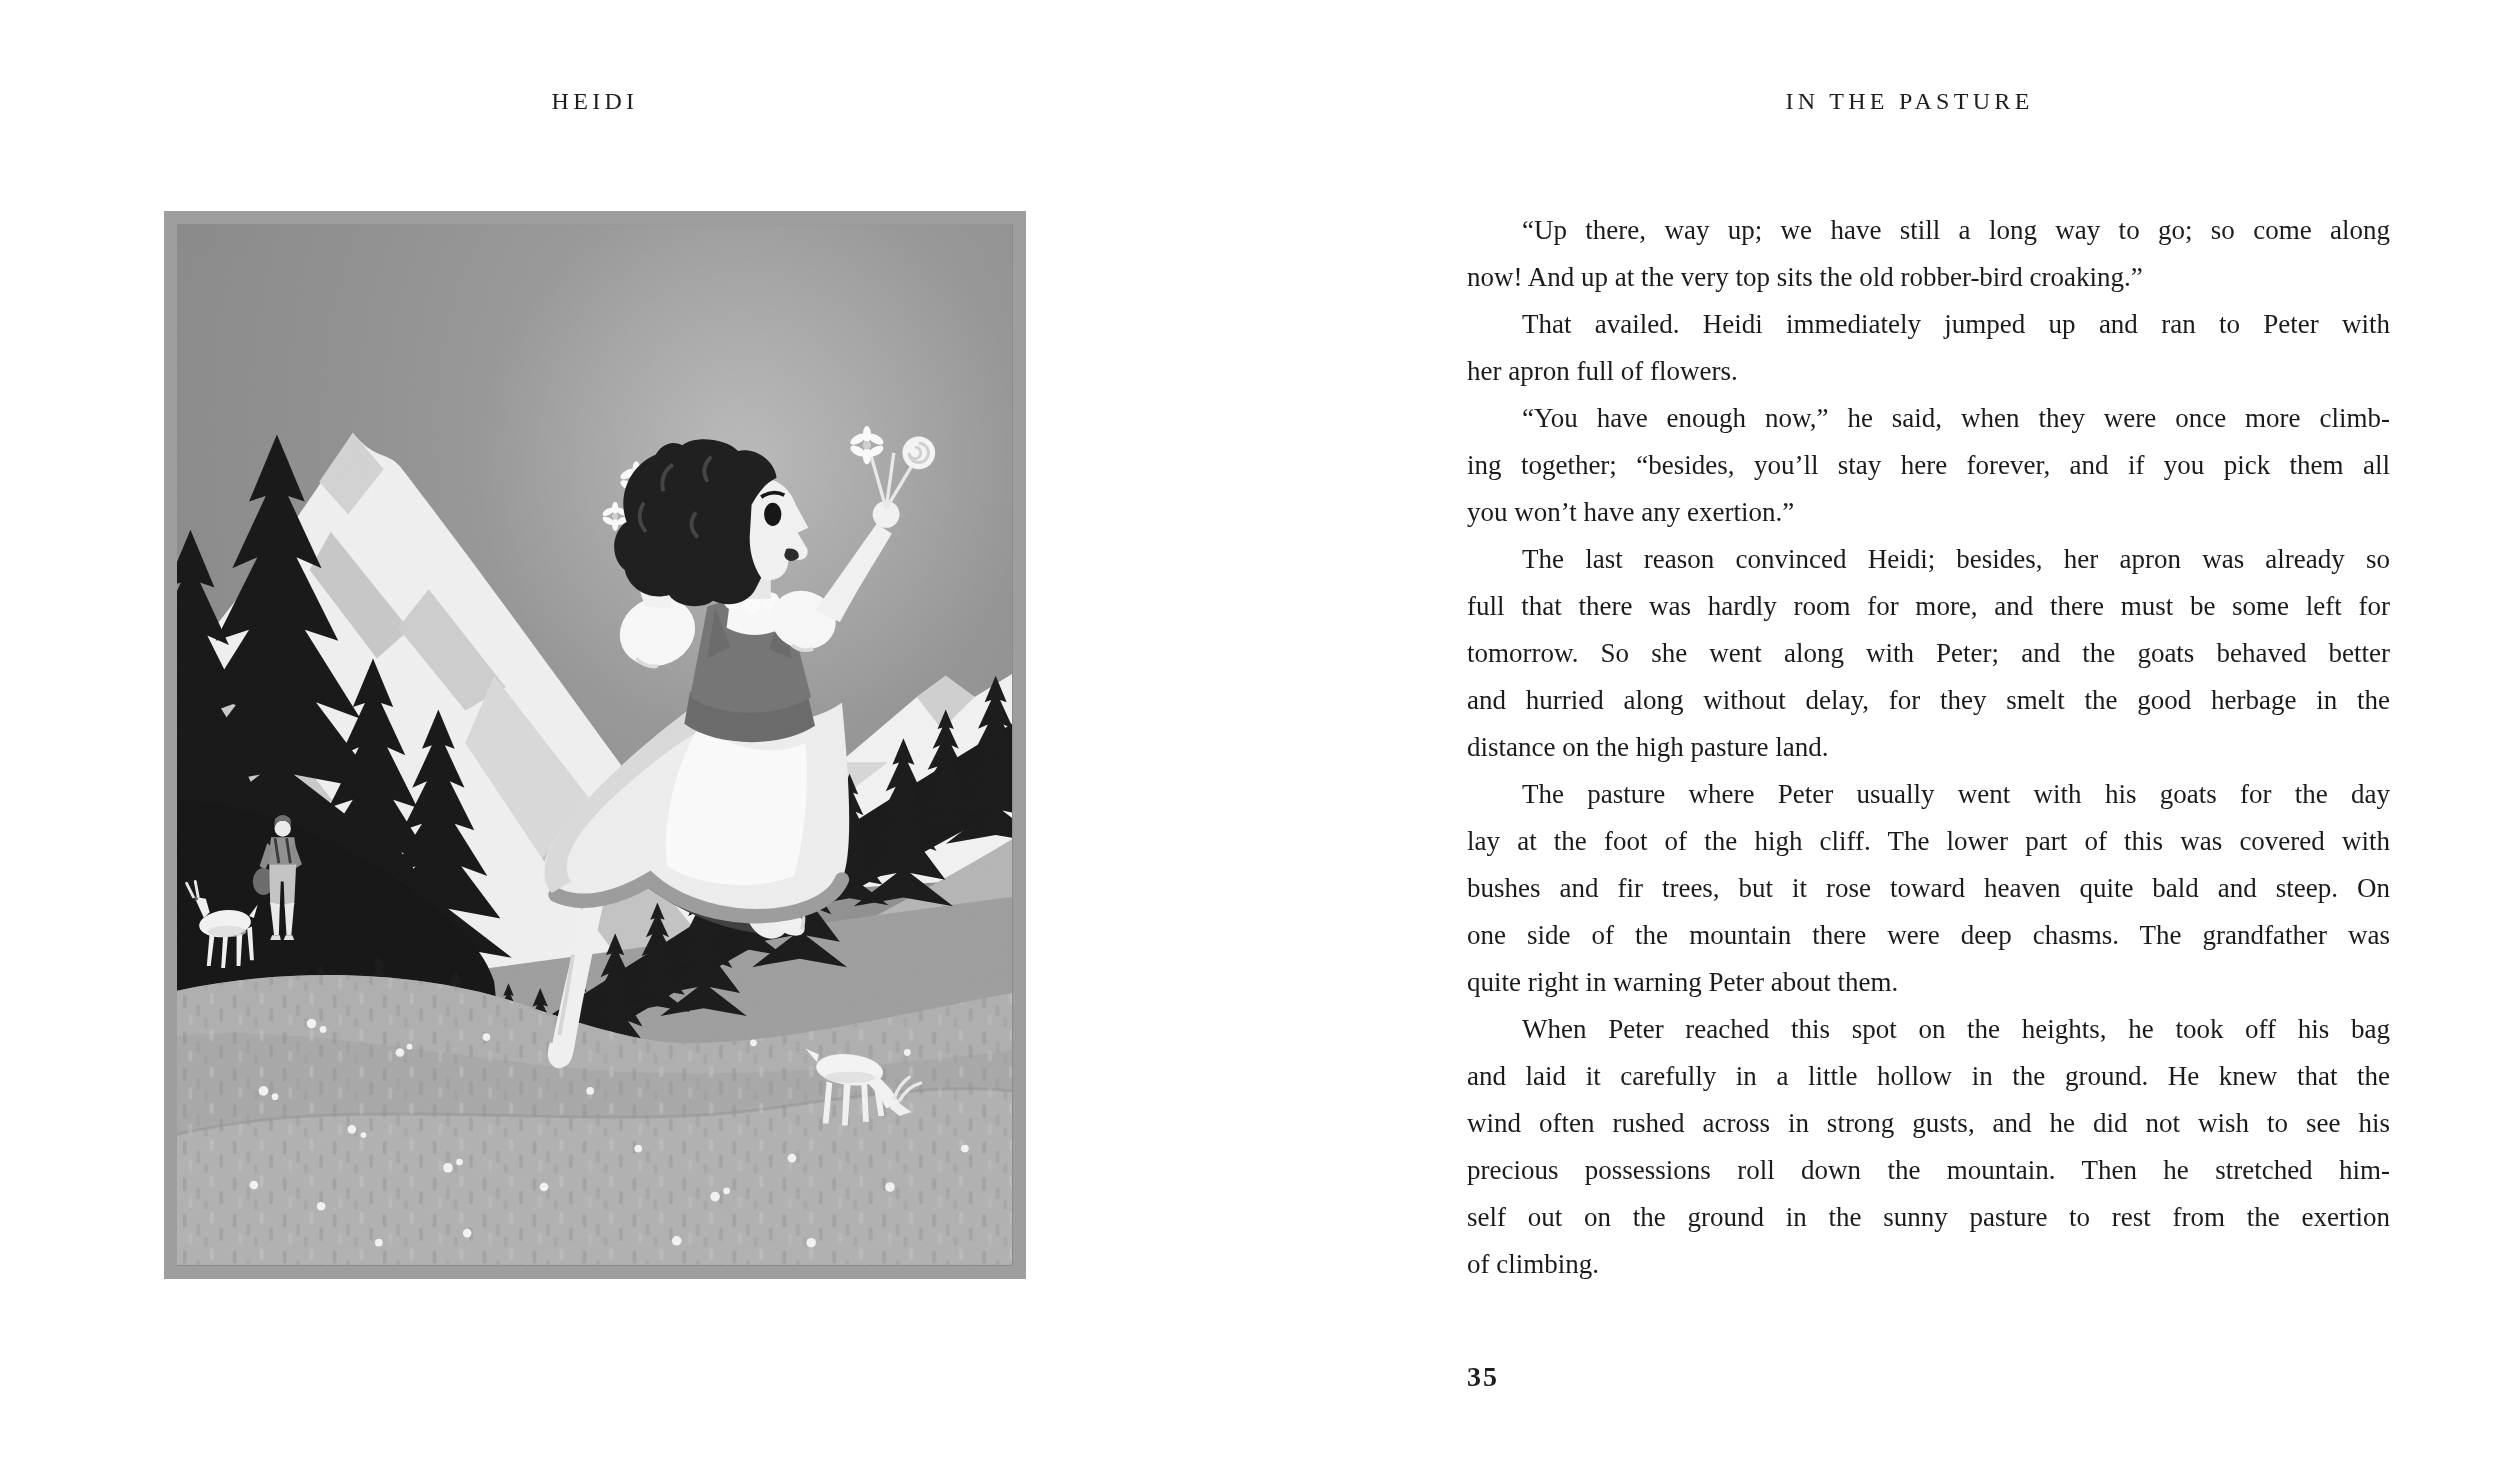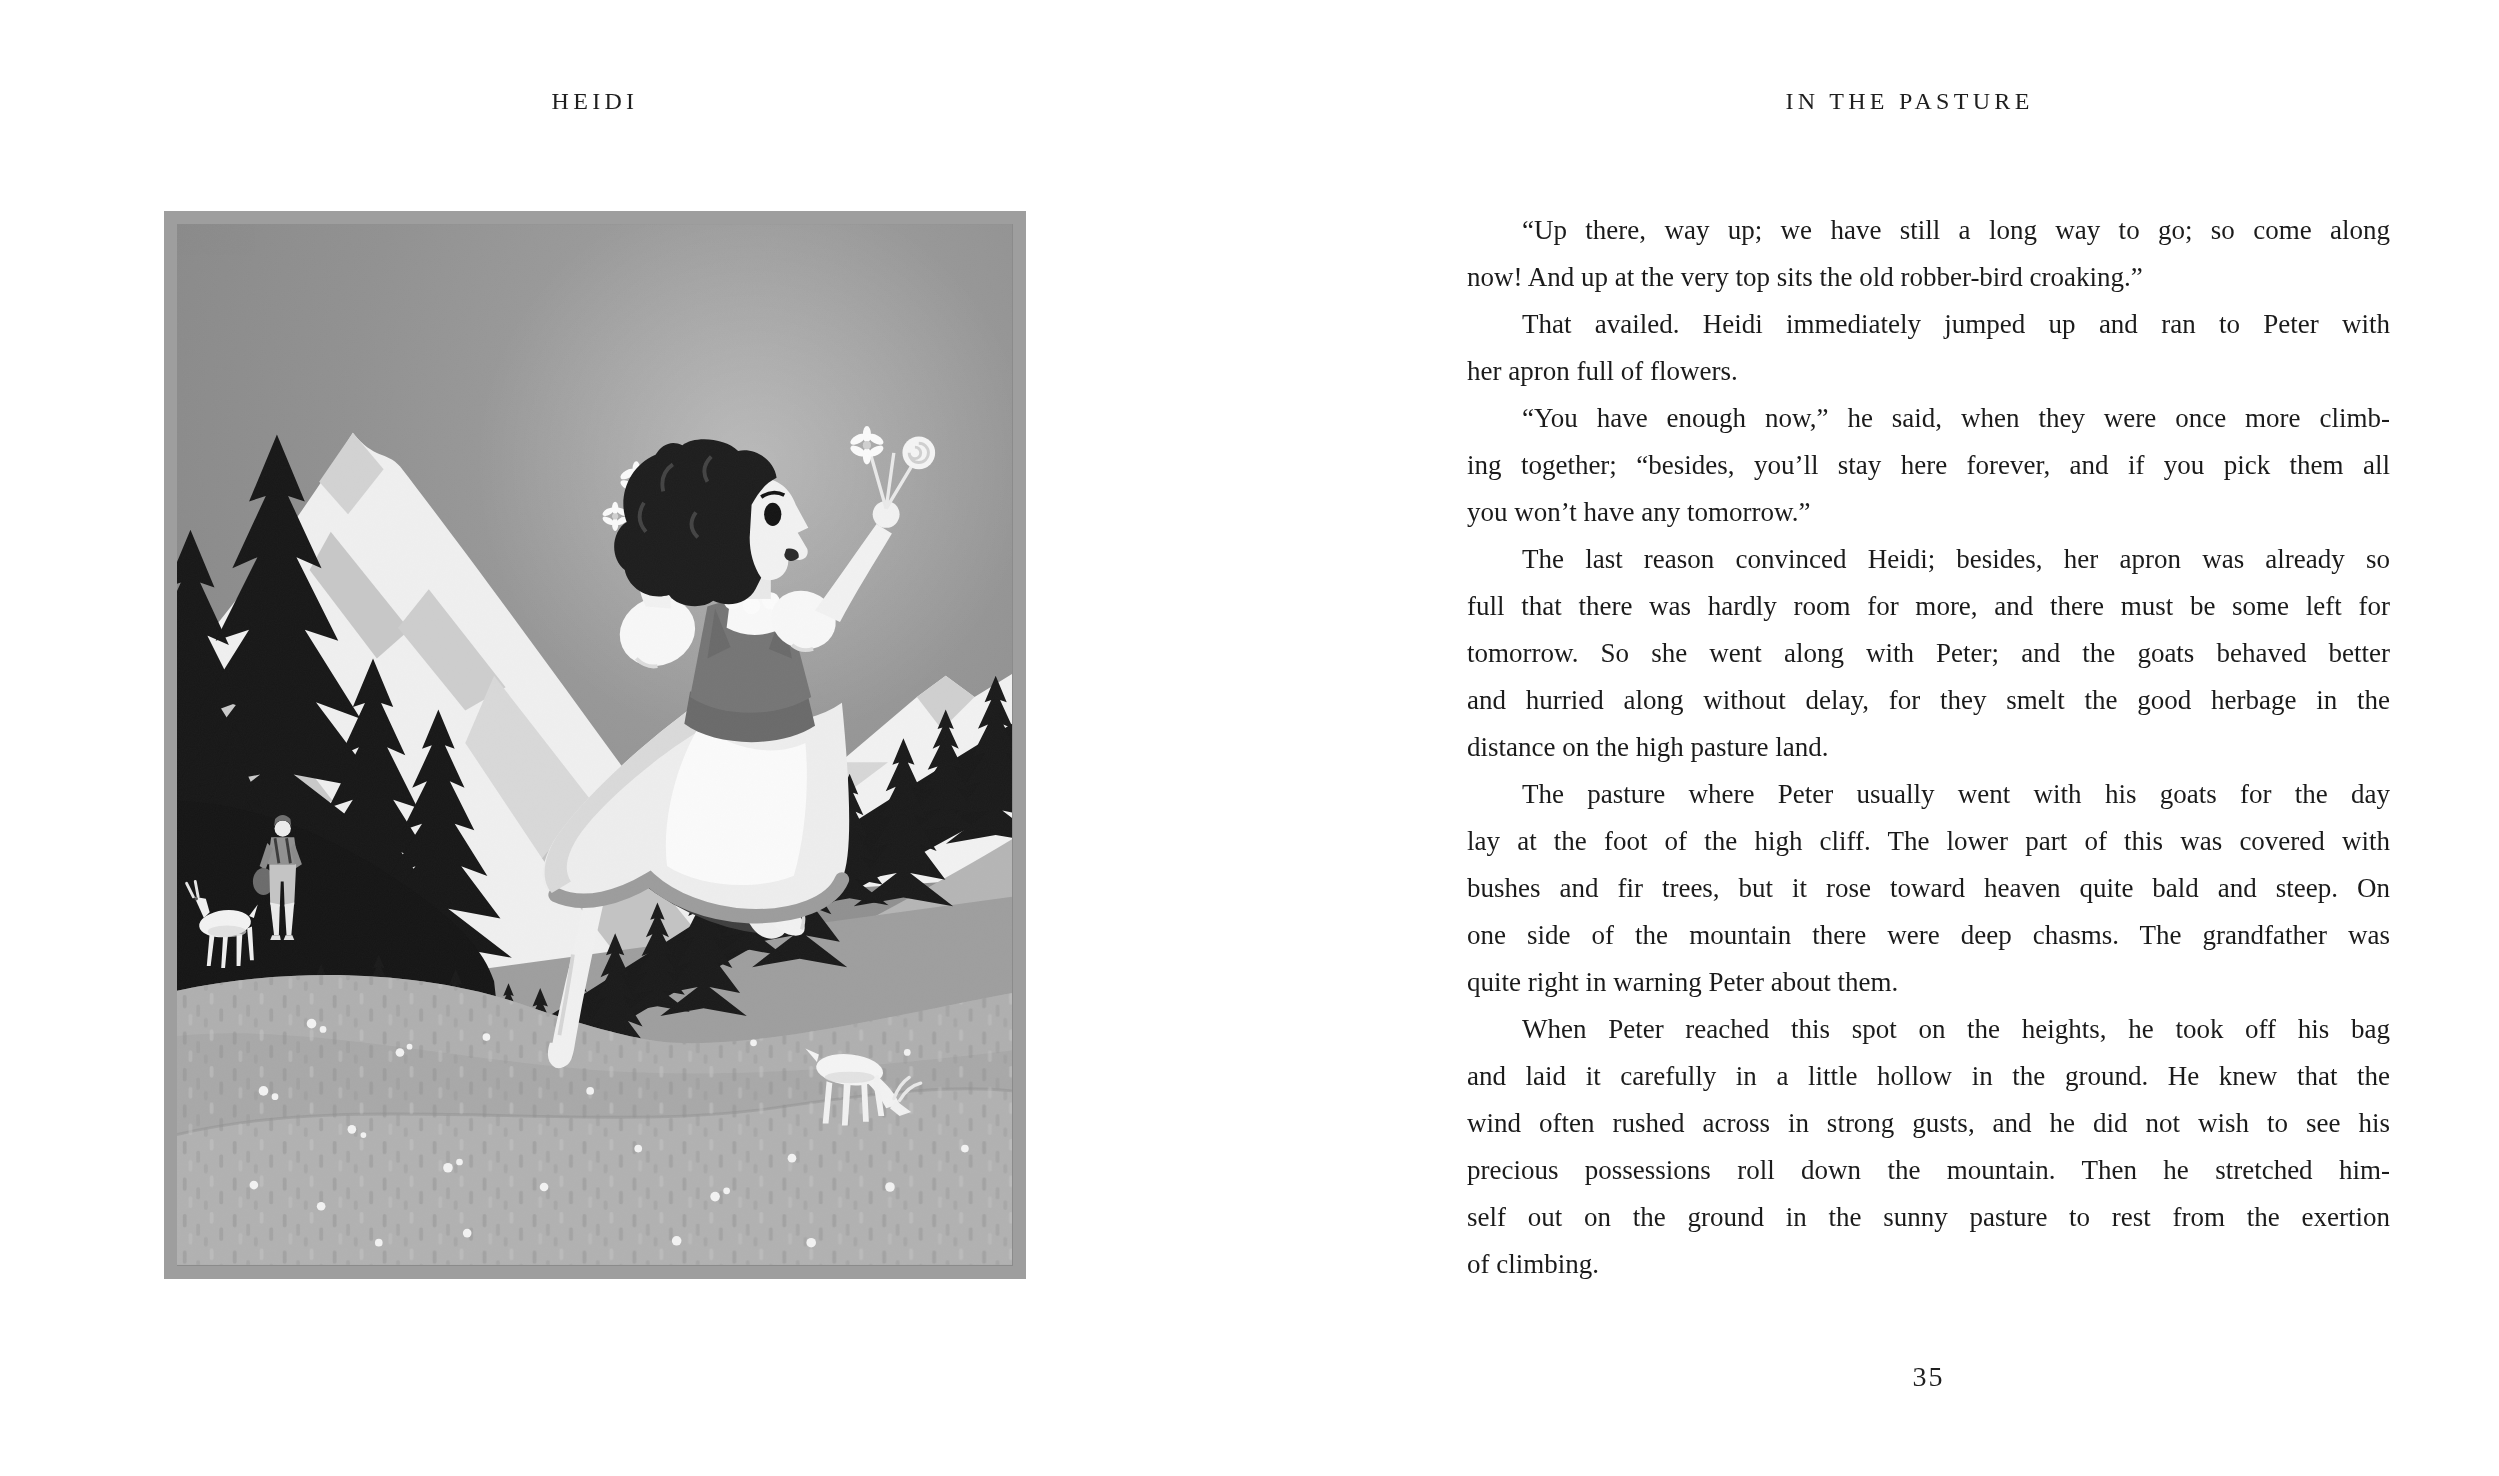--- a/index.html
+++ b/index.html
@@ -10,22 +10,22 @@
   #head-left{left:164px;width:862px;}
   #head-right{left:1448px;width:923px;}
   #plate{position:absolute;left:164px;top:211px;width:862px;height:1068px;
          border:13.5px solid #9e9e9e;box-sizing:border-box;background:#8b8b8b;}
   #plate svg{display:block;}
   #text-col{position:absolute;left:1467px;top:207px;width:923px;font-size:27px;
             line-height:47px;color:#1b1b1b;}
   .line{text-align:justify;text-align-last:justify;white-space:normal;}
   .line.end{text-align-last:left;}
   .line.indent{text-indent:55px;}
-  #folio{position:absolute;left:1467px;top:1361px;width:923px;text-align:center;
-         font-size:28px;letter-spacing:1.9px;color:#1f1f1f;}
+  #folio{position:absolute;left:1467px;top:1361px;width:923px;text-align:left;
+         font-size:28px;letter-spacing:1.9px;color:#1f1f1f;font-weight:bold;}
 </style>
 </head>
 <body>
 
 <div id="spread">
 
   <div class="running-head" id="head-left">HEIDI</div>
 
   <div class="running-head" id="head-right">IN THE PASTURE</div>
 
@@ -245,21 +245,21 @@
   </figure>
 
   <div id="text-col">
 
   <div class="line indent">“Up there, way up; we have still a long way to go; so come along</div>
       <div class="line end">now! And up at the very top sits the old robber-bird croaking.”</div>
       <div class="line indent">That availed. Heidi immediately jumped up and ran to Peter with</div>
       <div class="line end">her apron full of flowers.</div>
       <div class="line indent">“You have enough now,” he said, when they were once more climb-</div>
       <div class="line">ing together; “besides, you’ll stay here forever, and if you pick them all</div>
-      <div class="line end">you won’t have any tomorrow.”</div>
+      <div class="line end">you won’t have any exertion.”</div>
       <div class="line indent">The last reason convinced Heidi; besides, her apron was already so</div>
       <div class="line">full that there was hardly room for more, and there must be some left for</div>
       <div class="line">tomorrow. So she went along with Peter; and the goats behaved better</div>
       <div class="line">and hurried along without delay, for they smelt the good herbage in the</div>
       <div class="line end">distance on the high pasture land.</div>
       <div class="line indent">The pasture where Peter usually went with his goats for the day</div>
       <div class="line">lay at the foot of the high cliff. The lower part of this was covered with</div>
       <div class="line">bushes and fir trees, but it rose toward heaven quite bald and steep. On</div>
       <div class="line">one side of the mountain there were deep chasms. The grandfather was</div>
       <div class="line end">quite right in warning Peter about them.</div>

